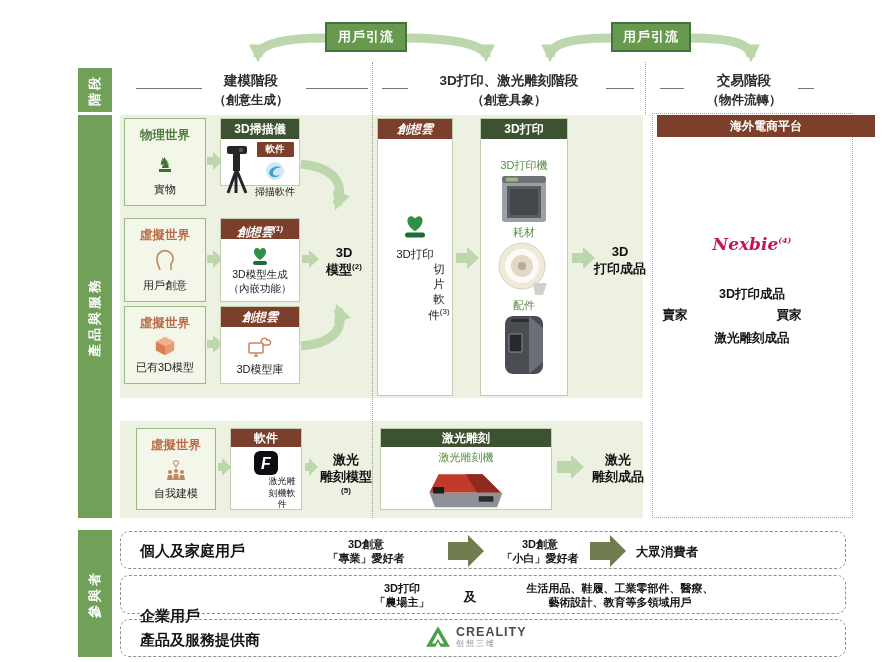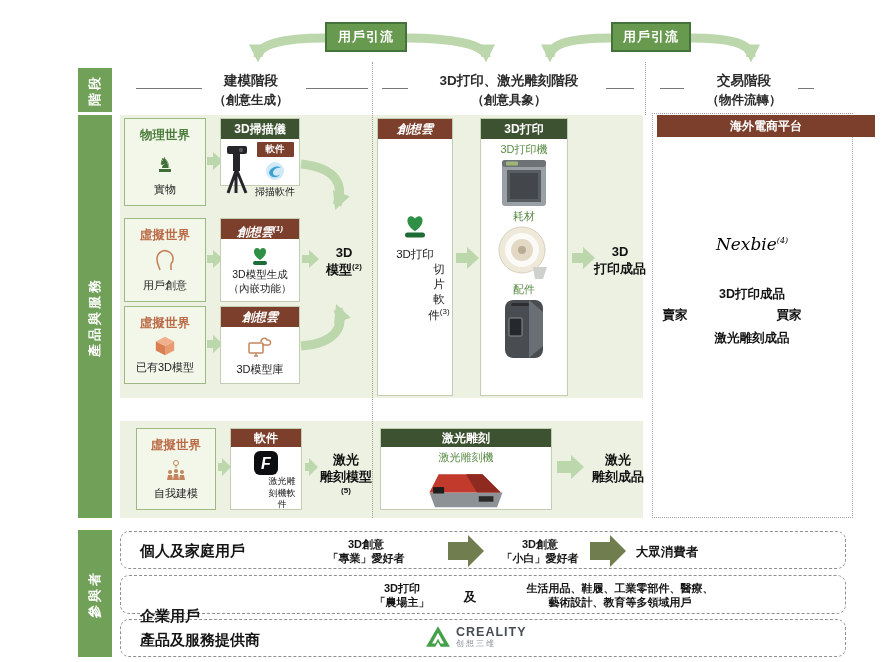--- a/index.html
+++ b/index.html
@@ -40,22 +40,22 @@
          padding:3px 2px;text-align:center;}
   .pbody .txt{font-size:10.5px;line-height:1.3;color:#1a1a1a;}
   .glabel{color:#5a8c46;font-size:11px;}
   .tag{background:#7b3f2c;color:#fff;font-size:9.5px;font-weight:bold;padding:1px 9px;border-radius:1px;}
 
   .outtext{font-weight:bold;font-size:13px;line-height:1.3;text-align:center;color:#111;}
   sup{font-size:8px;}
 
   
   .tradebox{background:#fff;border:1px dotted #a5a5a5;}
-  .nexbie{font-family:"DejaVu Serif","Liberation Serif",serif;font-style:italic;font-weight:normal;
-          font-size:17px;text-align:center;color:#000000;}
+  .nexbie{font-family:"DejaVu Serif","Liberation Serif",serif;font-style:italic;font-weight:bold;
+          font-size:17px;text-align:center;color:#be185d;}
   .tr-b{font-weight:bold;font-size:12.5px;text-align:center;color:#111;}
 
   
   .dashrow{background:#fff;border:1px dashed #8f8f8f;border-radius:9px;}
   .plabel{font-weight:bold;font-size:15px;color:#151515;}
   .pstep{font-size:11px;font-weight:600;text-align:center;line-height:1.3;color:#151515;}
   .logo-name{font-weight:bold;font-size:12.5px;color:#474d52;letter-spacing:1px;line-height:1;}
   .logo-sub{font-size:8px;color:#8a9096;letter-spacing:2px;line-height:1;margin-top:2px;}
 </style>
 </head>
@@ -225,21 +225,21 @@
       </svg>
       <div>
         <div class="txt" style="font-size:11.5px;">3D打印</div>
         <div class="txt" style="font-size:11.5px;margin-left:48px;"><span>切片軟件</span><sup>(3)</sup></div>
       </div>
     </div>
   </div>
 
   <div class="abs prodbox" style="left:480px;top:118px;width:88px;height:278px;z-index:2;">
     <div class="phdr green">3D打印</div>
-    <div class="pbody" style="justify-content:flex-start;gap:1px;">
+    <div class="pbody" style="justify-content:center;gap:1px;">
       <span class="glabel">3D打印機</span>
       <svg width="52" height="50" viewBox="0 0 52 50">
         <rect x="4" y="2" width="44" height="46" rx="3" fill="#9aa0a6"></rect>
         <rect x="4" y="2" width="44" height="7" rx="3" fill="#6d7276"></rect>
         <rect x="8" y="3.5" width="12" height="4" rx="1" fill="#9fb57a"></rect>
         <rect x="9" y="12" width="34" height="32" fill="#585d61"></rect>
         <rect x="12" y="15" width="28" height="26" fill="#43474b"></rect>
       </svg>
       <span class="glabel">耗材</span>
       <svg width="58" height="56" viewBox="0 0 58 56">

